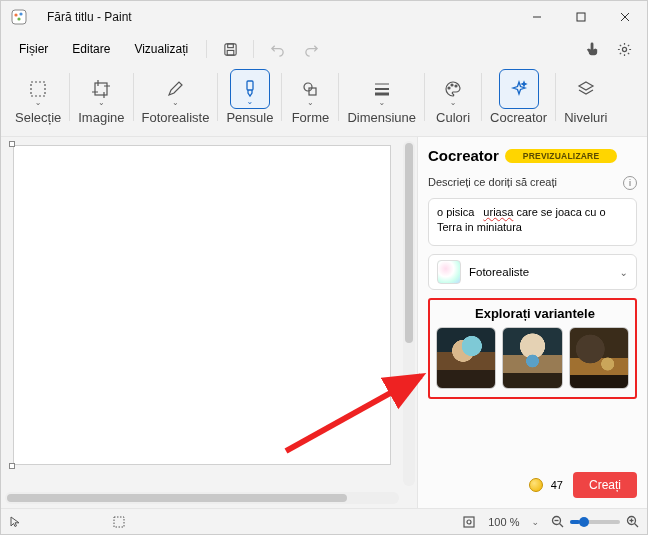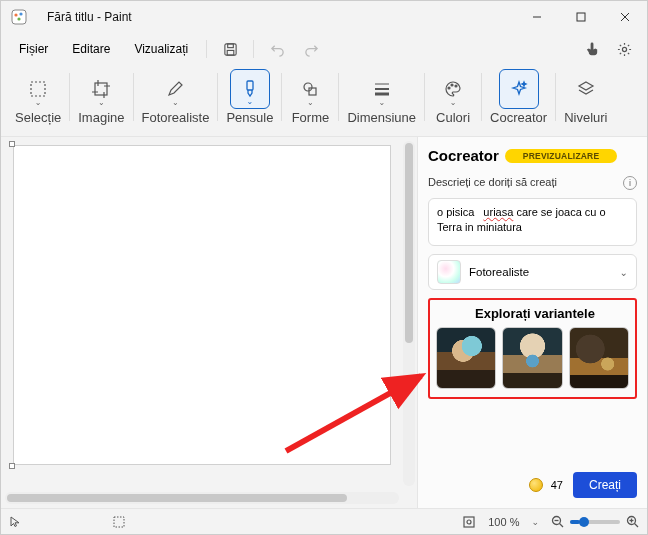--- a/index.html
+++ b/index.html
@@ -46,21 +46,21 @@
 .style-select { border:1px solid #ddd; border-radius:6px; background:#fff; height:36px; display:flex; align-items:center; padding:16px 8px; gap:8px; font-size:11.5px; }
 .style-select .sw { width:24px; height:24px; border-radius:4px; background: radial-gradient(circle at 35% 35%, #fde 0%, #fff 40%, #cfe 70%, #bdf 100%); border:1px solid #ddd; }
 .style-select .chev { margin-left:auto; font-size:10px; color:#666; }
 .variants-box { border:2px solid #e22; border-radius:3px; padding:6px 6px 8px; }
 .variants-title { font-size:13px; font-weight:600; margin-bottom:6px;margin-left:39px; }
 .variants { display:flex; gap:6px; }
 .variant { width:62px; height:62px; border-radius:6px; border:1px solid #ccc; overflow:hidden; }
 .sp-footer { margin-top:auto; display:flex; align-items:center; justify-content:flex-end; gap:10px; padding-top:8px; }
 .credits { display:flex; align-items:center; gap:8px; font-size:11px; }
 .coin { width:14px; height:14px; border-radius:50%; background:radial-gradient(circle at 35% 35%, #ffe27a, #f0b400); border:1px solid #c79200; }
-.create-btn { background:#1d4ed8; color:#fff; font-size:12px; padding:6px 16px; border-radius:4px; border:none; }
+.create-btn { background:#ef4444; color:#fff; font-size:12px; padding:6px 16px; border-radius:4px; border:none; }
 
 .statusbar { position:absolute; left:0; right:0; bottom:0; height:26px; background:#f3f3f3; border-top:1px solid #e5e5e5; display:flex; align-items:center; padding:0 8px; font-size:11px; color:#444; gap:12px; }
 .statusbar .filler { flex:1; }
 .zoom-group { display:flex; align-items:center; gap:6px; }
 .zoom-slider { width:50px; height:4px; background:#c8c8c8; border-radius:2px; position:relative; }
 .zoom-slider::before { content:""; position:absolute; left:0; top:0; height:100%; width:20%; background:#1768c8; border-radius:2px; }
 .zoom-knob { position:absolute; left:18%; top:-3px; width:10px; height:10px; border-radius:50%; background:#1768c8; }
 
 .arrow { position:absolute; left:280px; top:360px; pointer-events:none; }
 

